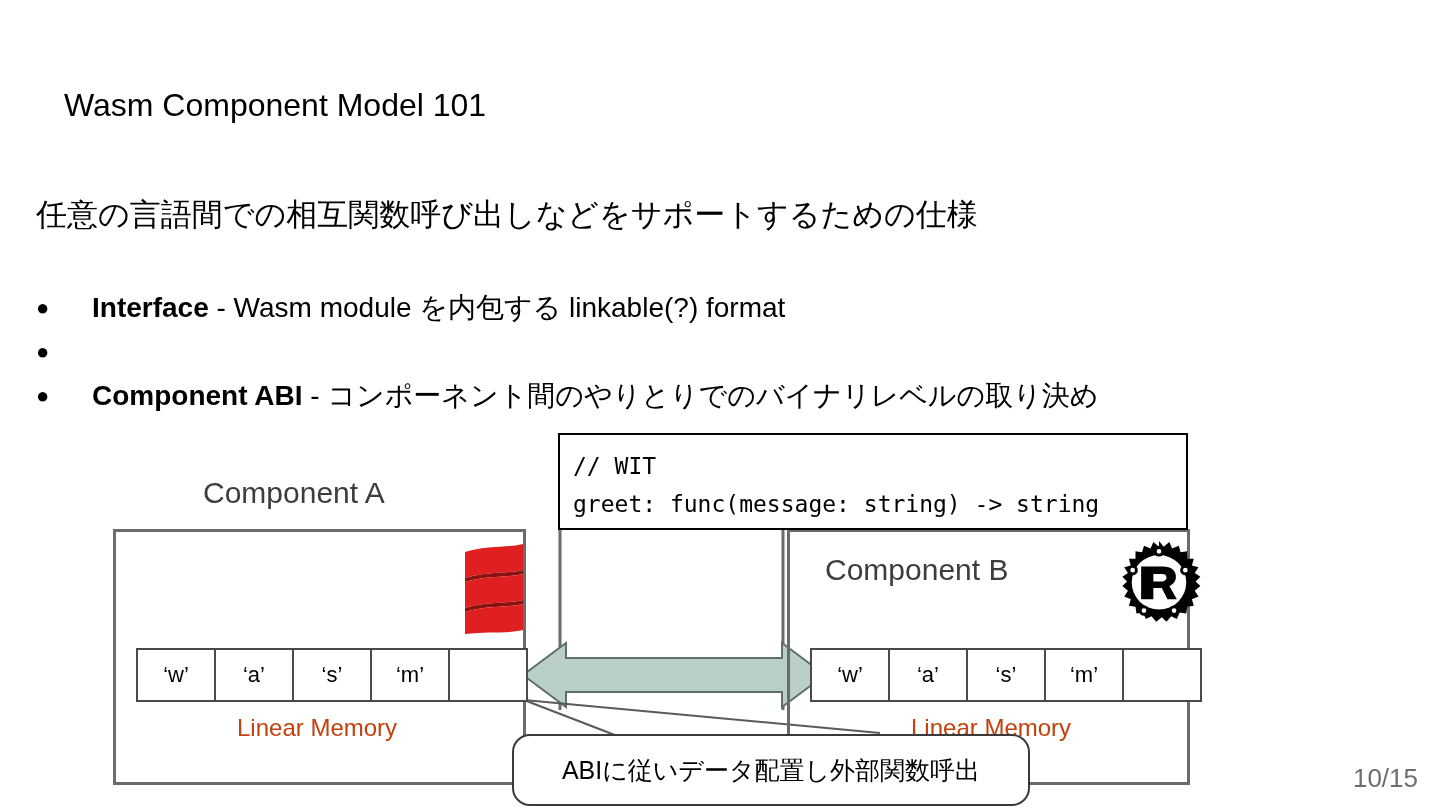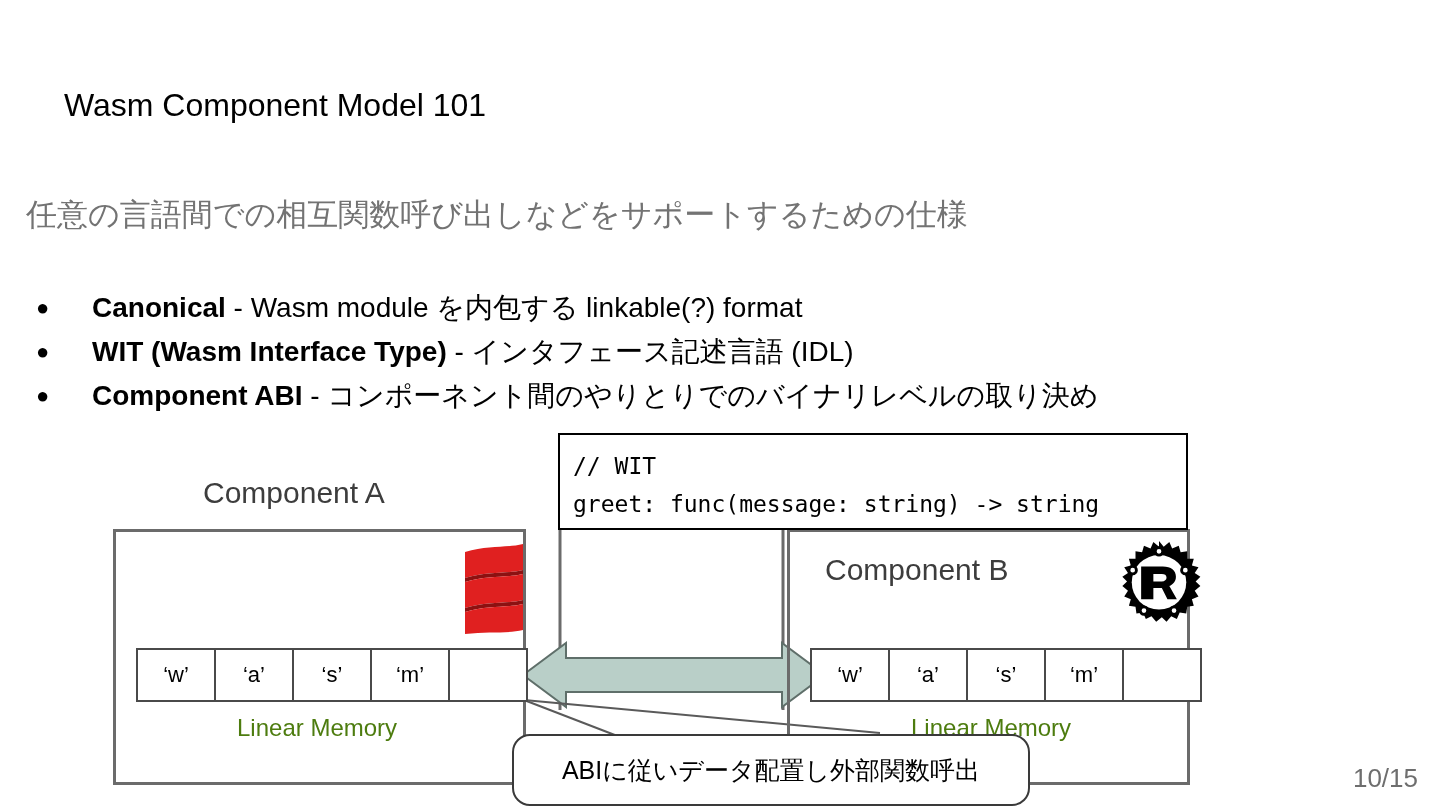--- a/index.html
+++ b/index.html
@@ -25,25 +25,25 @@
     line-height: 1.1;
     color: #000000;
     font-weight: 400;
     letter-spacing: 0px;
     white-space: nowrap;
   }
 
   
   #lead-sentence {
     position: absolute;
-    left: 26px;
+    left: 36px;
     top: 196px;
     font-size: 31px;
     line-height: 1.25;
-    color: #737373;
+    color: #000000;
     white-space: nowrap;
   }
 
   
   #bullet-list {
     position: absolute;
     left: 36px;
     top: 286px;
     width: 1330px;
   }
@@ -117,21 +117,21 @@
     justify-content: center;
     font-size: 22px;
     color: #000;
     background: #fff;
   }
   .mem-cell:first-child { margin-left: 0; }
 
   .memory-label {
     position: absolute;
     font-size: 24px;
-    color: #4d7c0f;
+    color: #c2410c;
     white-space: nowrap;
   }
   #memory-a-label { left: 237px; top: 714px; }
   #memory-b-label { left: 911px; top: 714px; }
 
   
   #wit-box {
     position: absolute;
     left: 558px;
     top: 433px;
@@ -200,26 +200,25 @@
 <body>
 
 <div id="slide-title">Wasm Component Model 101</div>
 
 <div id="lead-sentence">任意の言語間での相互関数呼び出しなどをサポートするための仕様</div>
 
 <div id="bullet-list">
 
   <div class="bullet-row">
     <span class="bullet-dot">●</span>
-    <span class="bullet-body"><span class="bullet-term">Canonical</span><span> - Wasm module を内包する linkable(?) format</span></span>
+    <span class="bullet-body"><span class="bullet-term">Interface</span><span> - Wasm module を内包する linkable(?) format</span></span>
   </div>
 
   <div class="bullet-row">
     <span class="bullet-dot">●</span>
-    <span class="bullet-body"><span class="bullet-term">WIT (Wasm Interface Type)</span><span> - インタフェース記述言語 (IDL)</span></span>
   </div>
 
   <div class="bullet-row">
     <span class="bullet-dot">●</span>
     <span class="bullet-body"><span class="bullet-term">Component ABI</span><span> - コンポーネント間のやりとりでのバイナリレベルの取り決め</span></span>
   </div>
 
 </div>
 
 <div id="diagram">

